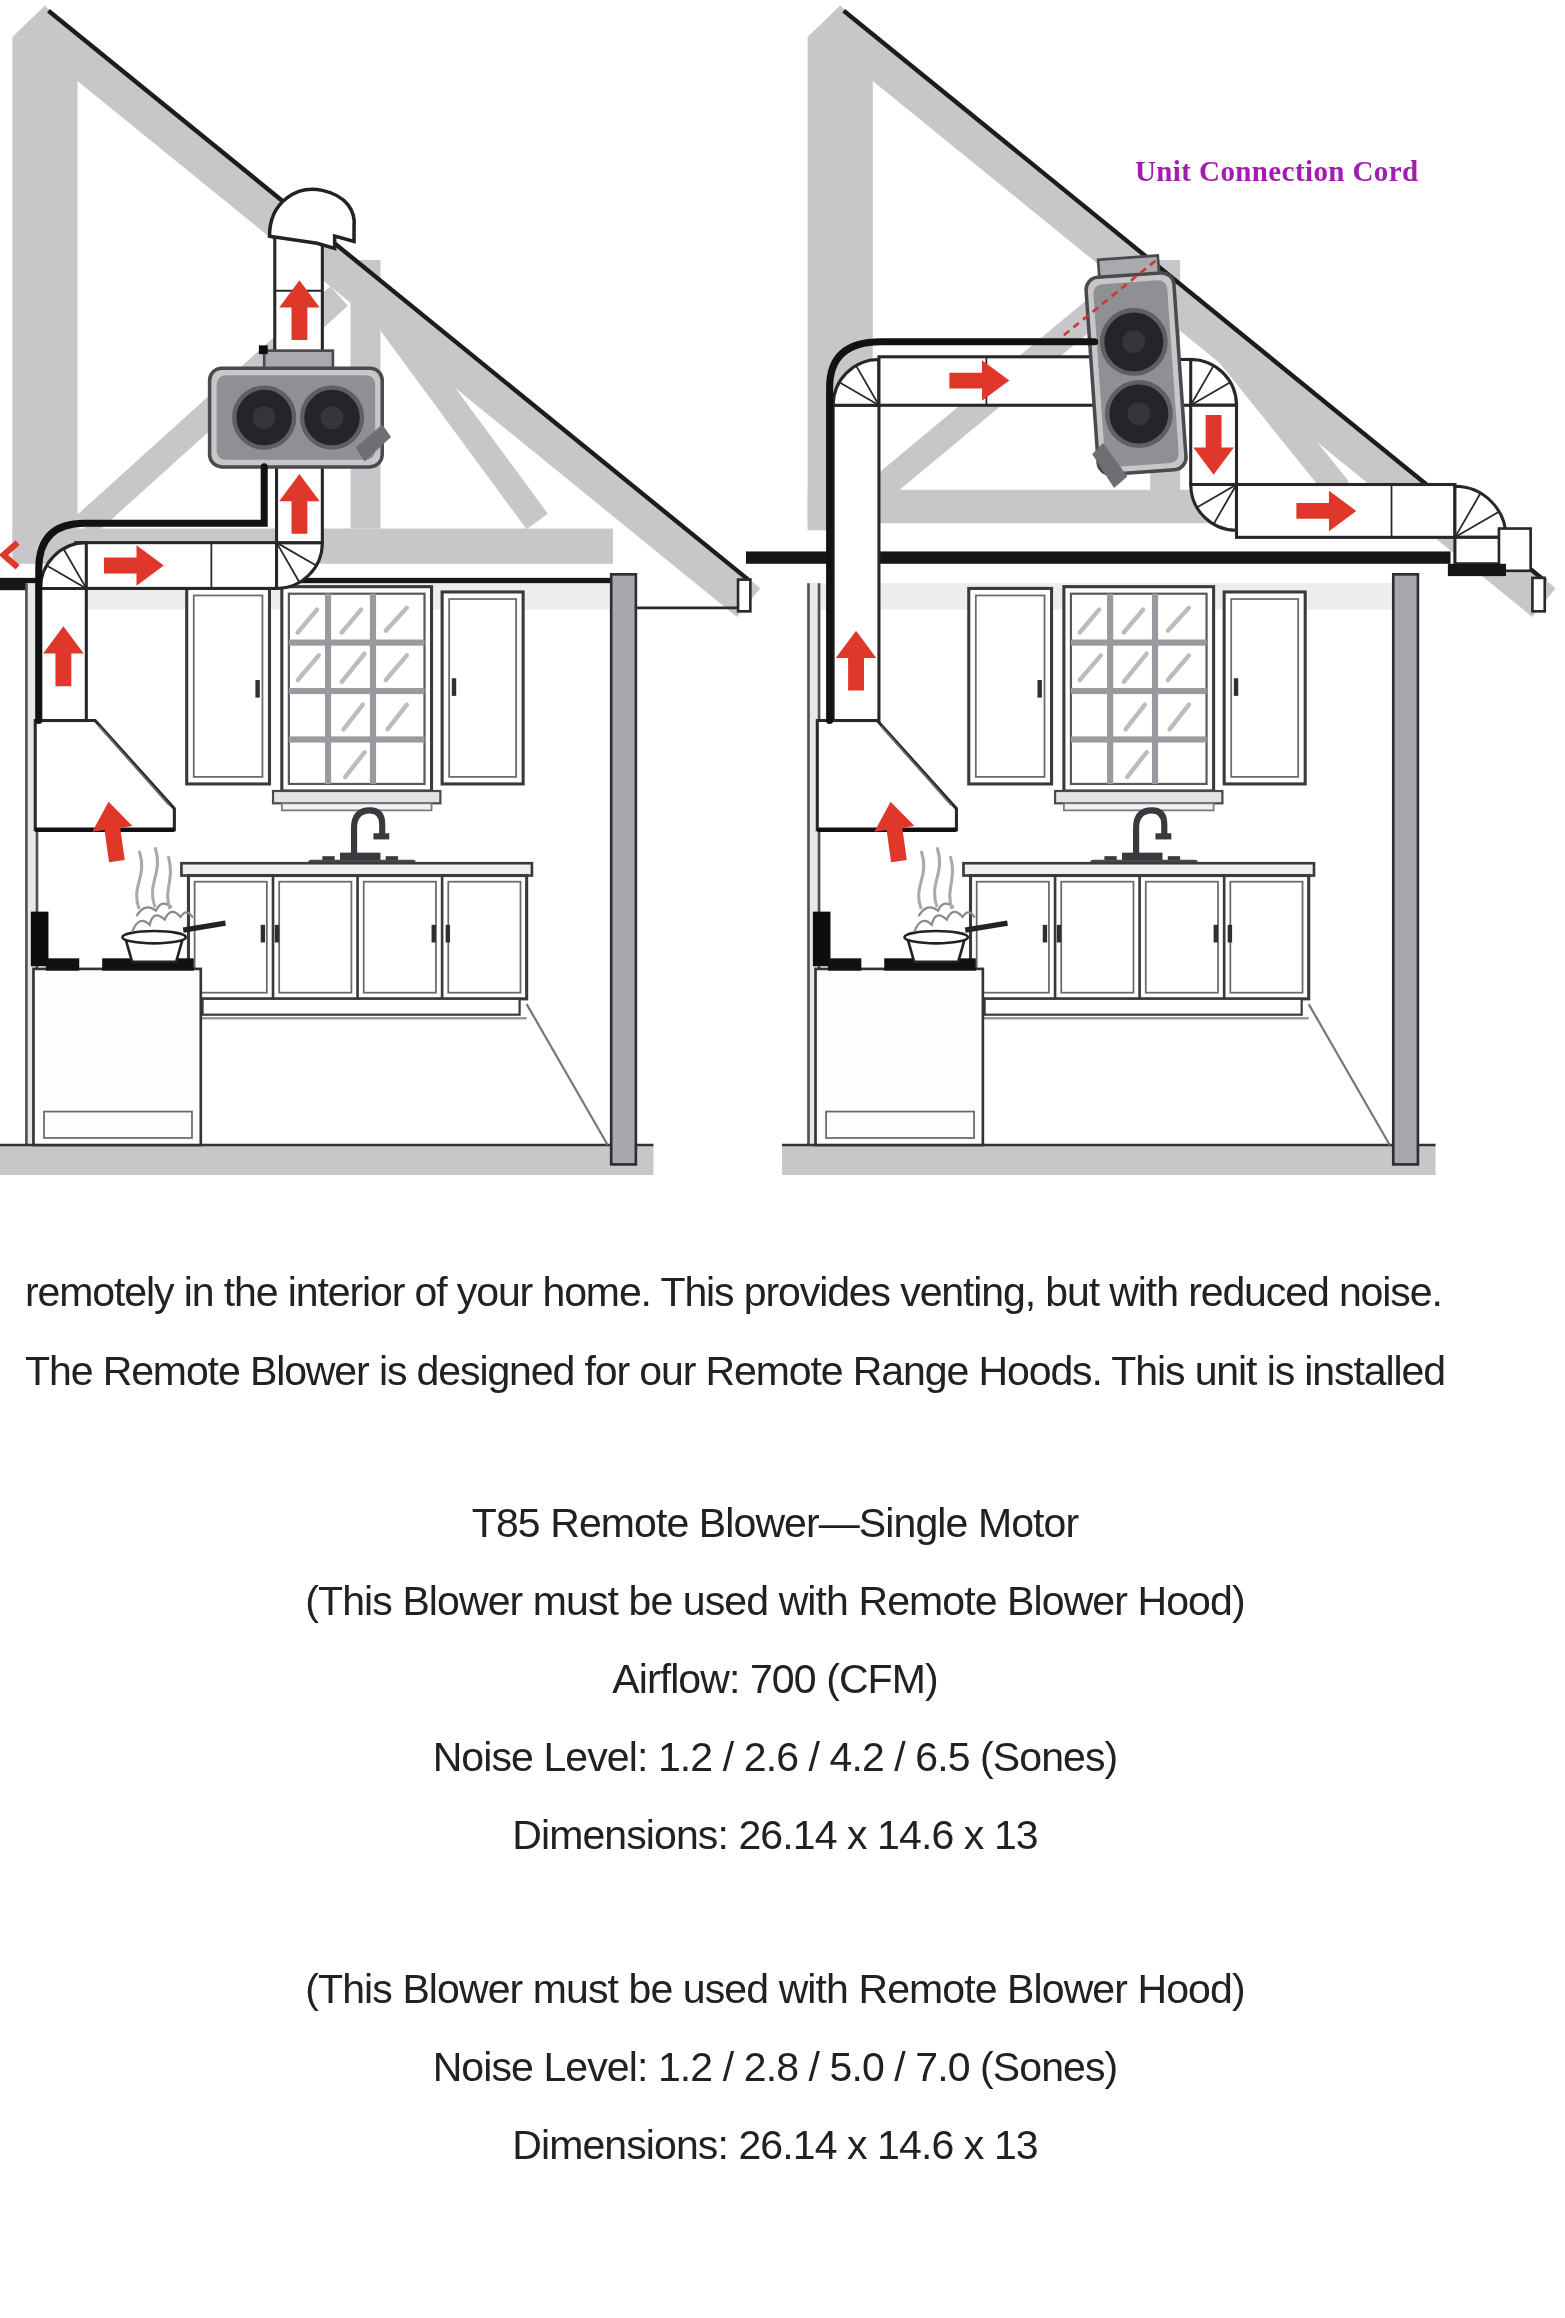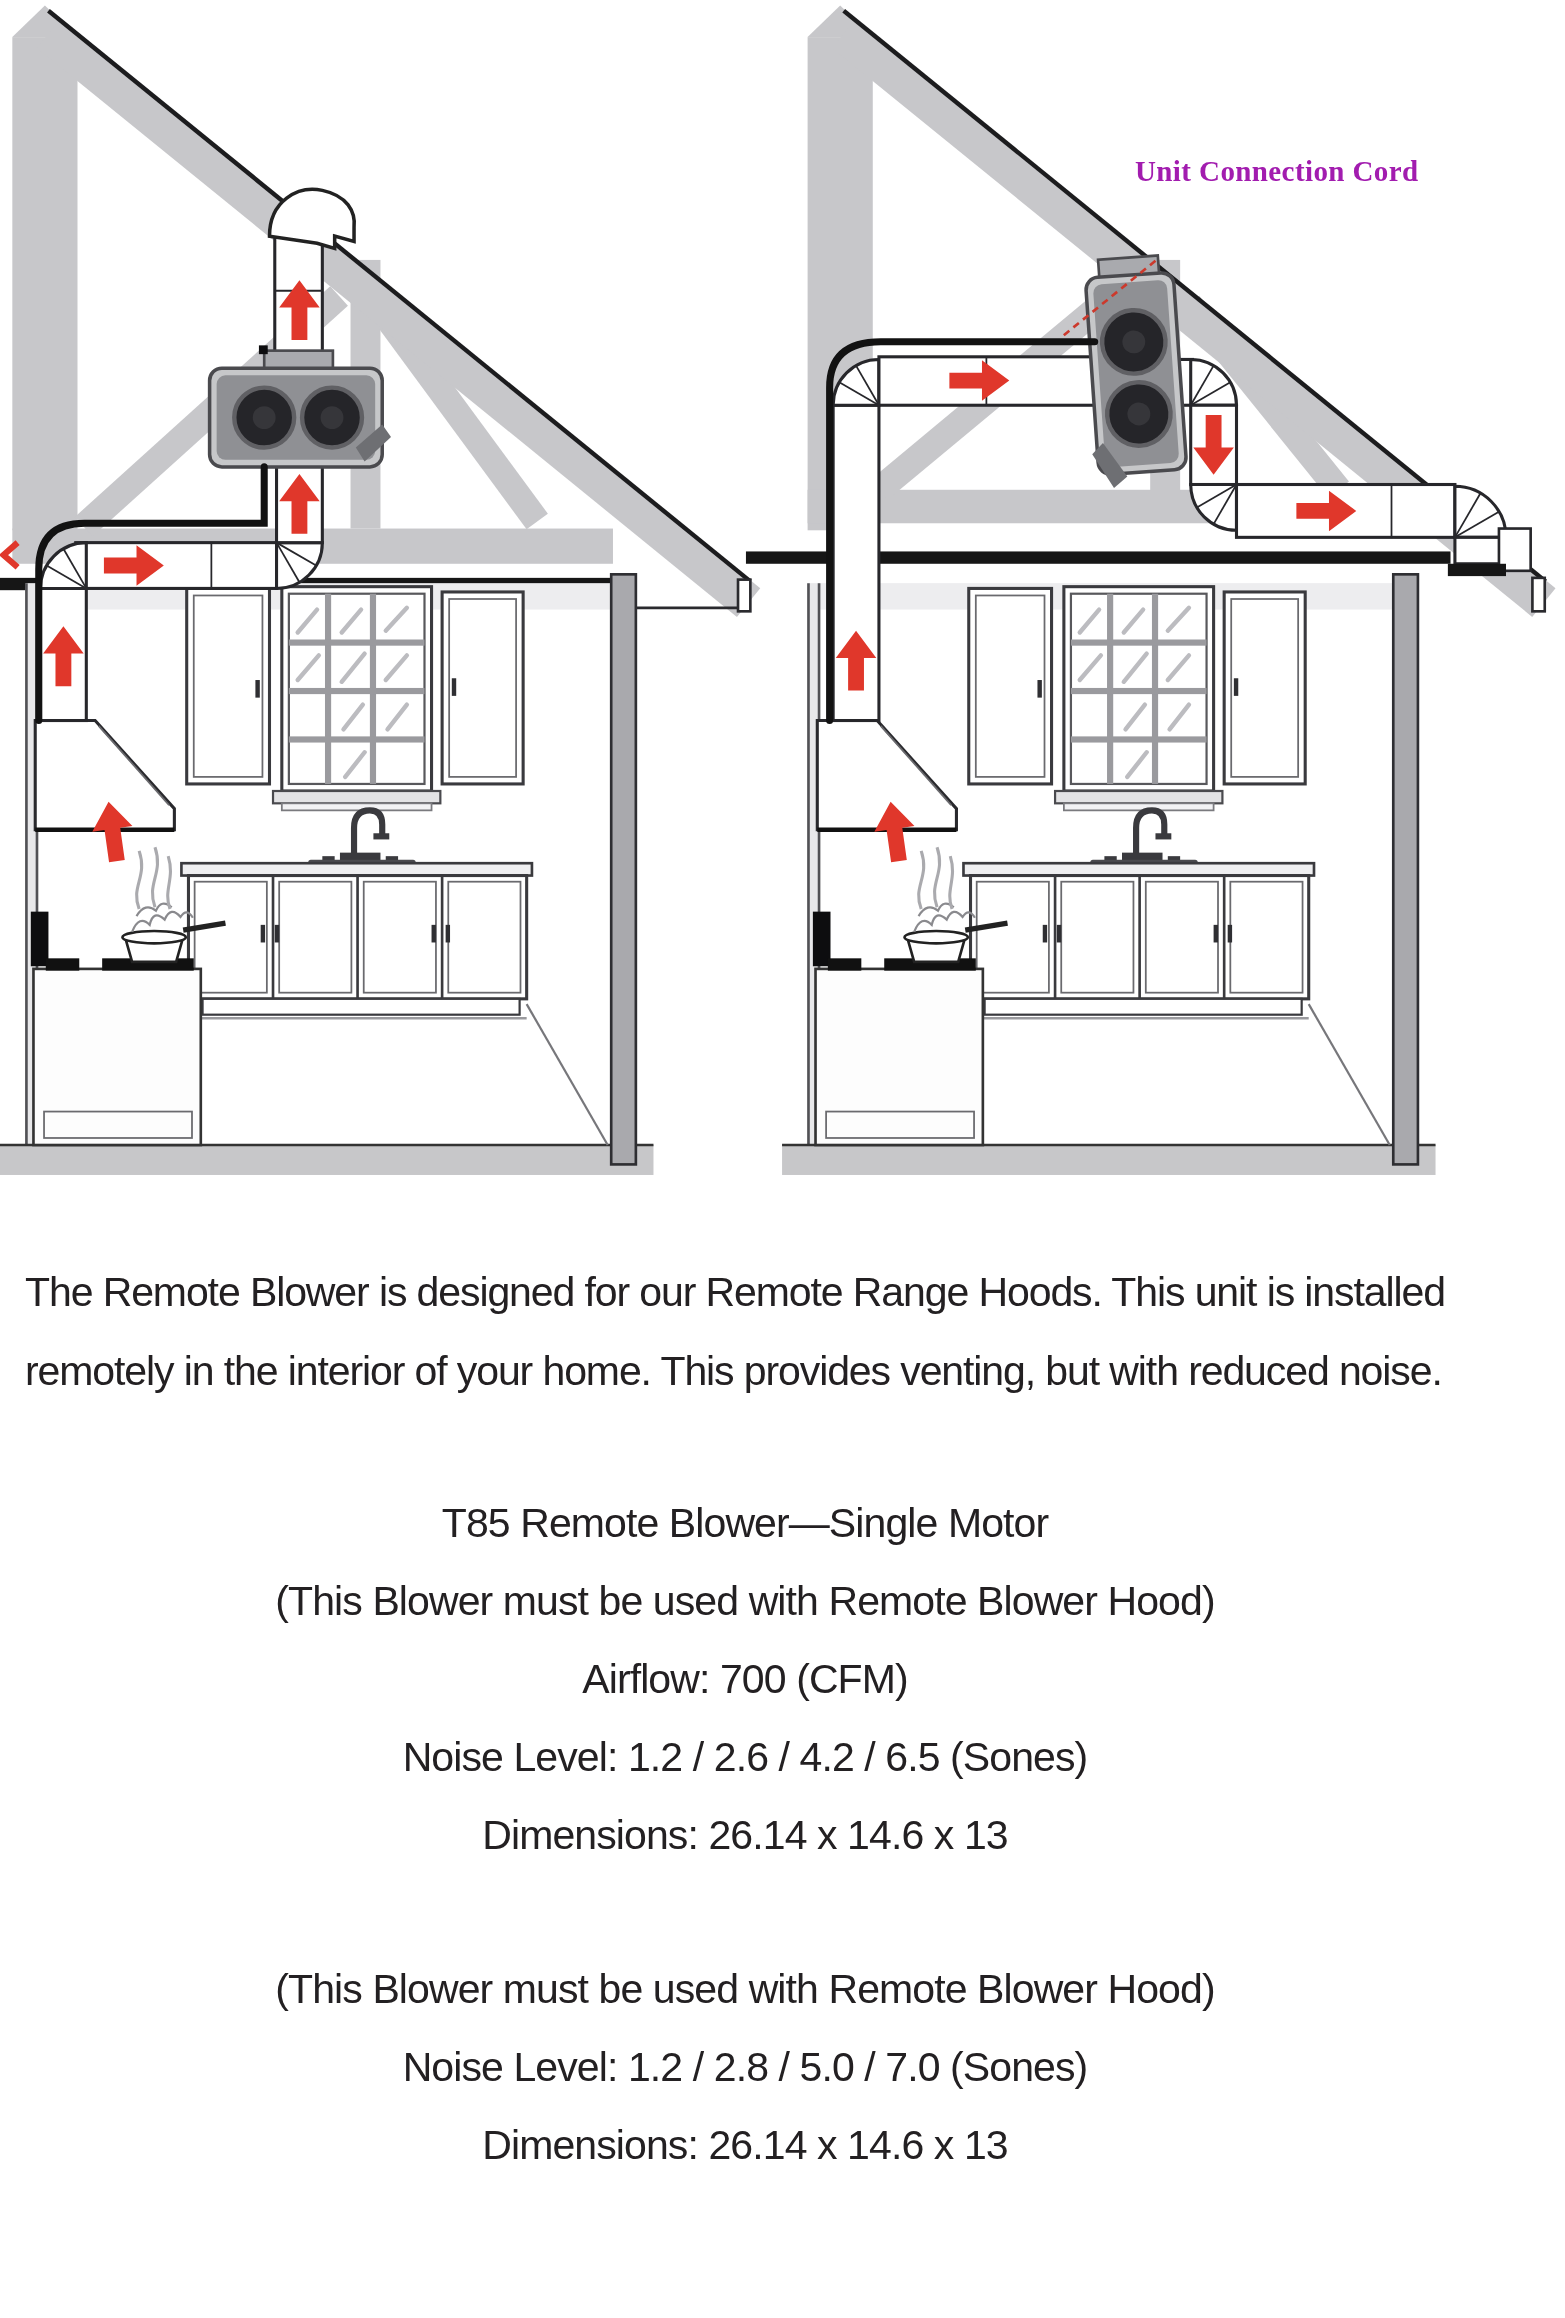--- a/index.html
+++ b/index.html
@@ -46,20 +46,21 @@
   .spec-block {
     position: absolute;
     left: 0;
     width: 1490px;
     text-align: center;
     font-size: 41px;
     line-height: 78px;
     letter-spacing: -0.9px;
     color: #232022;
     white-space: nowrap;
+    padding-left: 30px;
   }
   .spec-t85 { top: 1484px; }
   .spec-t95 { top: 1950px; }
   svg { display: block; }
 </style>
 </head>
 <body>
 
 <div class="diagram-wrap">
 <svg width="1565" height="1198" viewBox="0 0 1777 1360" xmlns="http://www.w3.org/2000/svg">
@@ -308,22 +309,22 @@
     <use href="#arrow" transform="translate(1378,505) rotate(180)"></use>
     <use href="#arrow" transform="translate(1506,580) rotate(90)"></use>
     <use href="#arrow" transform="translate(972,750)"></use>
   </g>
 </svg>
 </div>
 
 <div class="cord-label">Unit Connection Cord</div>
 
 <div class="body-copy">
+  <div>remotely in the interior of your home. This provides venting, but with reduced noise.</div>
   <div>The Remote Blower is designed for our Remote Range Hoods. This unit is installed</div>
-  <div>remotely in the interior of your home. This provides venting, but with reduced noise.</div>
 </div>
 
 <div class="spec-block spec-t85">
   <div>T85 Remote Blower—Single Motor</div>
   <div>(This Blower must be used with Remote Blower Hood)</div>
   <div>Airflow: 700 (CFM)</div>
   <div>Noise Level: 1.2 / 2.6 / 4.2 / 6.5 (Sones)</div>
   <div>Dimensions: 26.14 x 14.6 x 13</div>
 </div>
 

